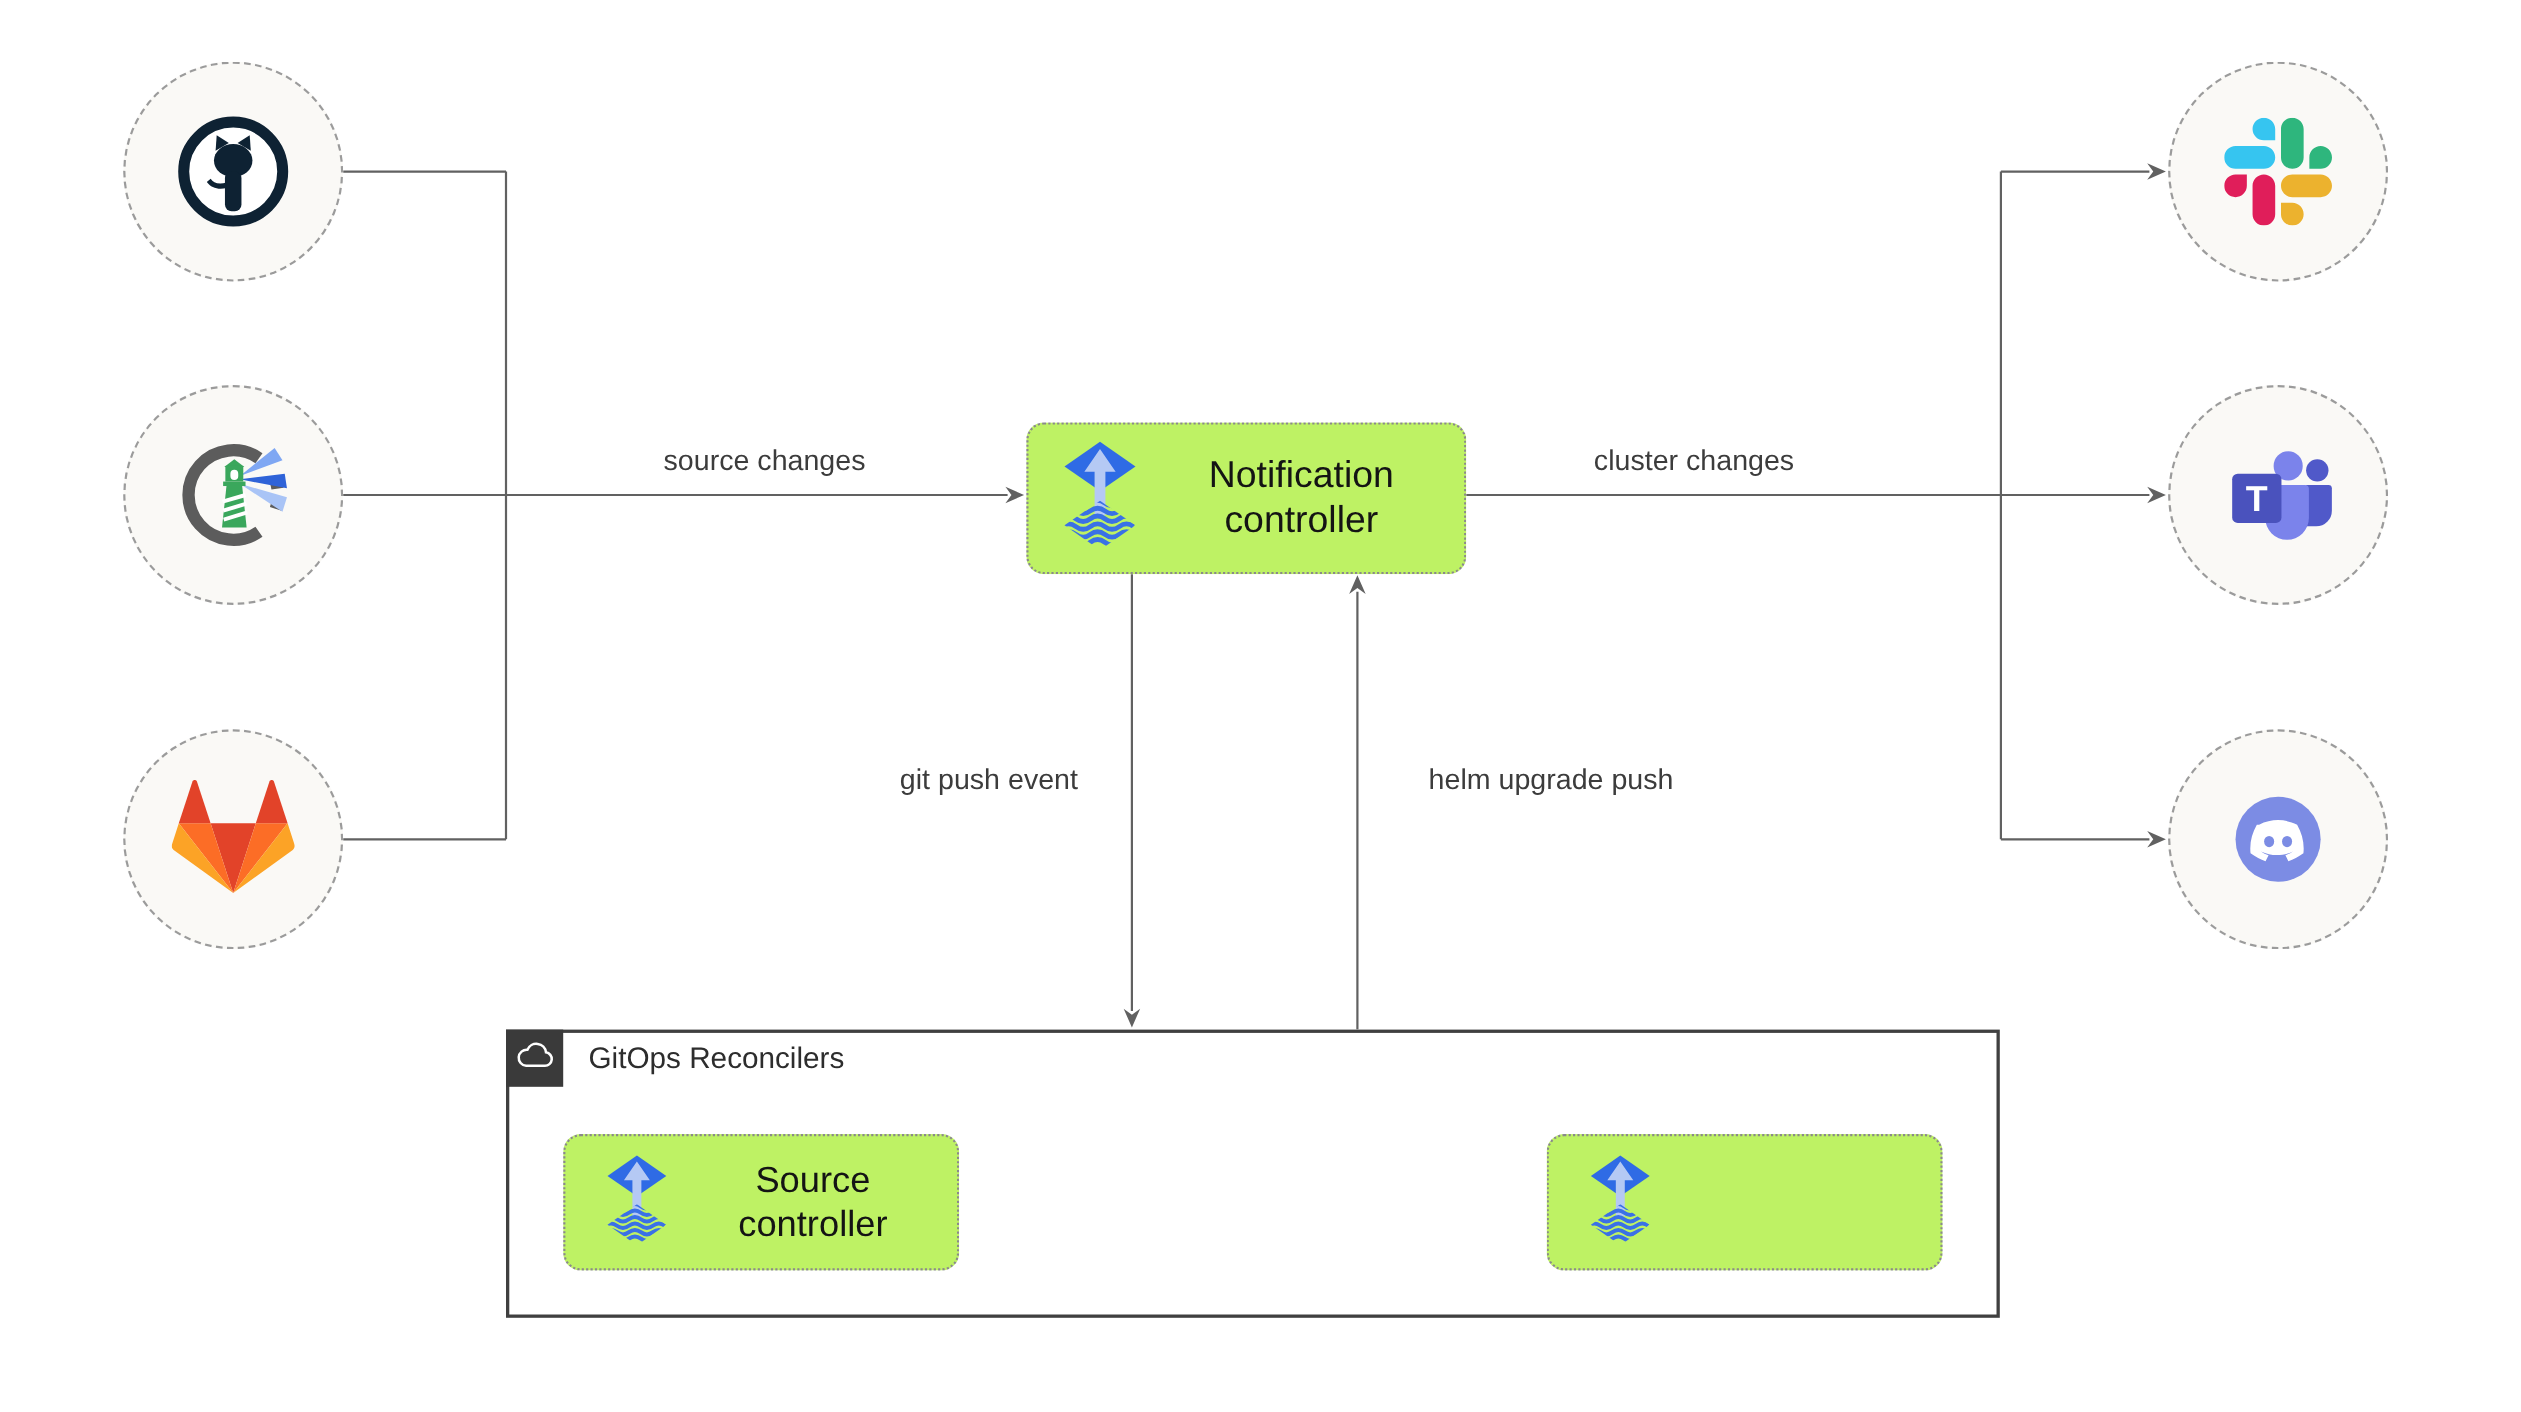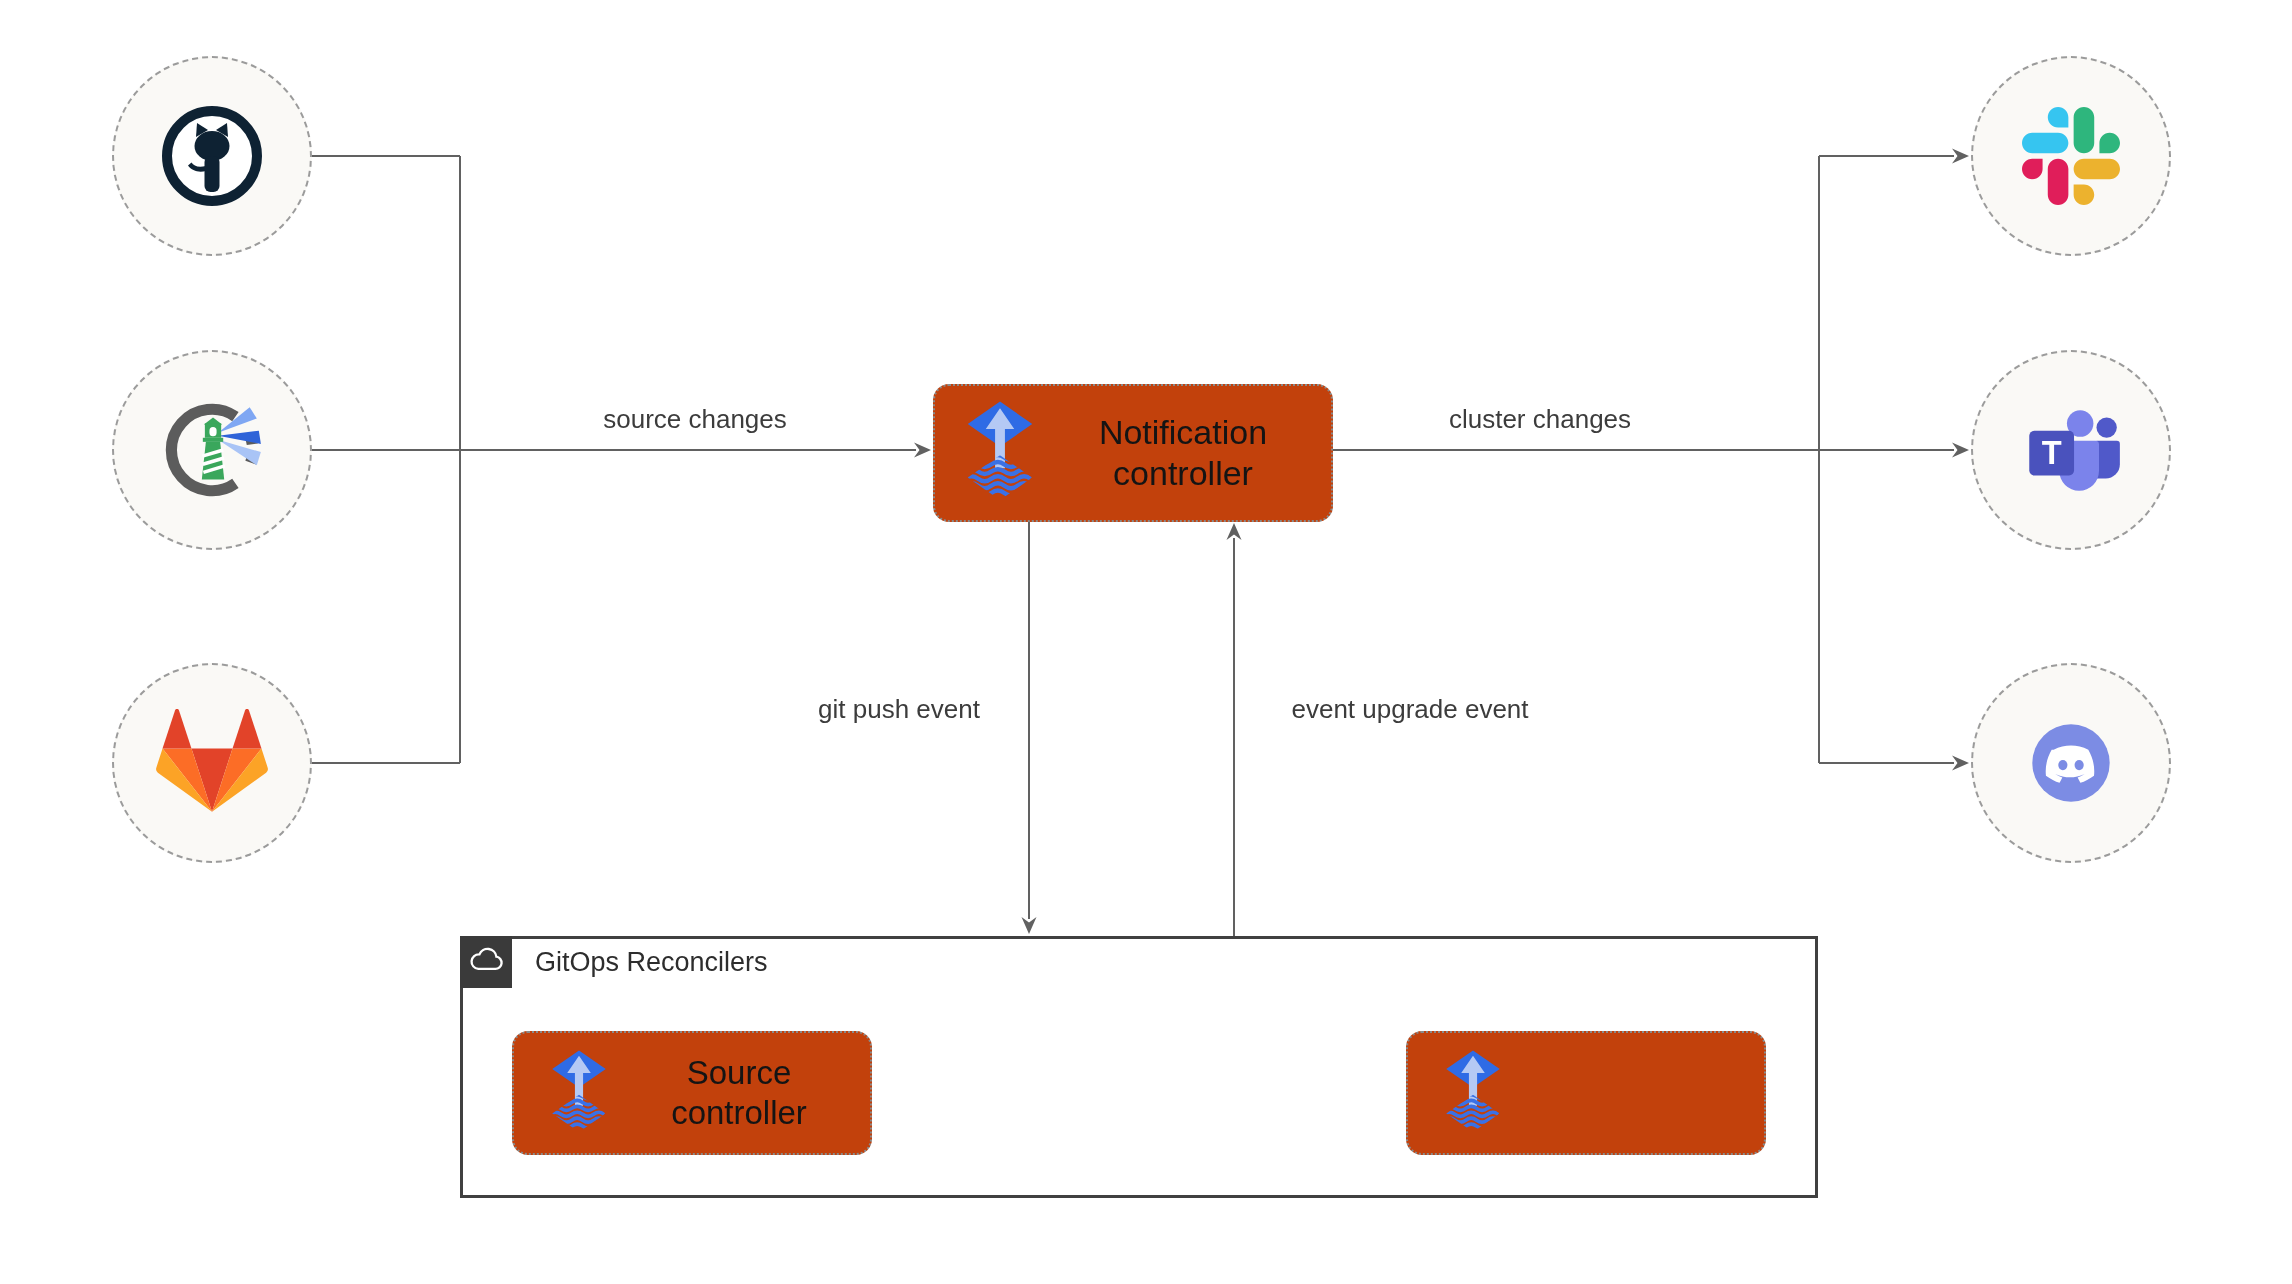--- a/index.html
+++ b/index.html
@@ -8,21 +8,21 @@
   svg.wires{position:absolute;left:0;top:0;pointer-events:none;}
 
   .node-circle{
     position:absolute;width:200px;height:200px;border-radius:50%;
     background:#faf9f6;border:2px dashed #9b9b9b;
     display:flex;align-items:center;justify-content:center;box-sizing:border-box;
   }
   .node-circle svg{display:block;}
 
   .ctrl-box{
-    position:absolute;background:#c2410c;border:2px dotted #8a8a8a;border-radius:16px;
+    position:absolute;background:#bef264;border:2px dotted #8a8a8a;border-radius:16px;
     display:flex;align-items:center;box-sizing:border-box;
   }
   .ctrl-box .flux{flex:0 0 auto;}
   .ctrl-label{
     flex:1;display:flex;align-items:center;justify-content:center;
     text-align:center;color:#141414;line-height:1.22;
   }
   .notif{left:933px;top:384px;width:400px;height:138px;padding-left:30px;}
   .notif .ctrl-label{font-size:34px;}
   .notif .ctrl-label span{display:inline-block;max-width:230px;}
@@ -166,21 +166,21 @@
       </g>
     </svg>
     <div class="ctrl-label">
       <span>Notification controller</span>
     </div>
   </div>
 
   <div class="edge-label" style="left:695px;top:419px;">source changes</div>
   <div class="edge-label" style="left:1540px;top:419px;">cluster changes</div>
   <div class="edge-label" style="left:899px;top:709px;">git push event</div>
-  <div class="edge-label" style="left:1410px;top:709px;">event upgrade event</div>
+  <div class="edge-label" style="left:1410px;top:709px;">helm upgrade push</div>
 
   <div class="group-box">
     <div class="group-badge">
       <svg width="40" height="40" viewBox="0 0 52 52">
         <path d="M16 35 h22 a8 8 0 0 0 1.5 -15.9 A11.5 11.5 0 0 0 17.5 16 A8.5 8.5 0 0 0 16 35 z" fill="none" stroke="#ffffff" stroke-width="3"></path>
       </svg>
     </div>
     <div class="group-title">GitOps Reconcilers</div>
 
     <div class="ctrl-box small-ctrl" style="left:49px;">

